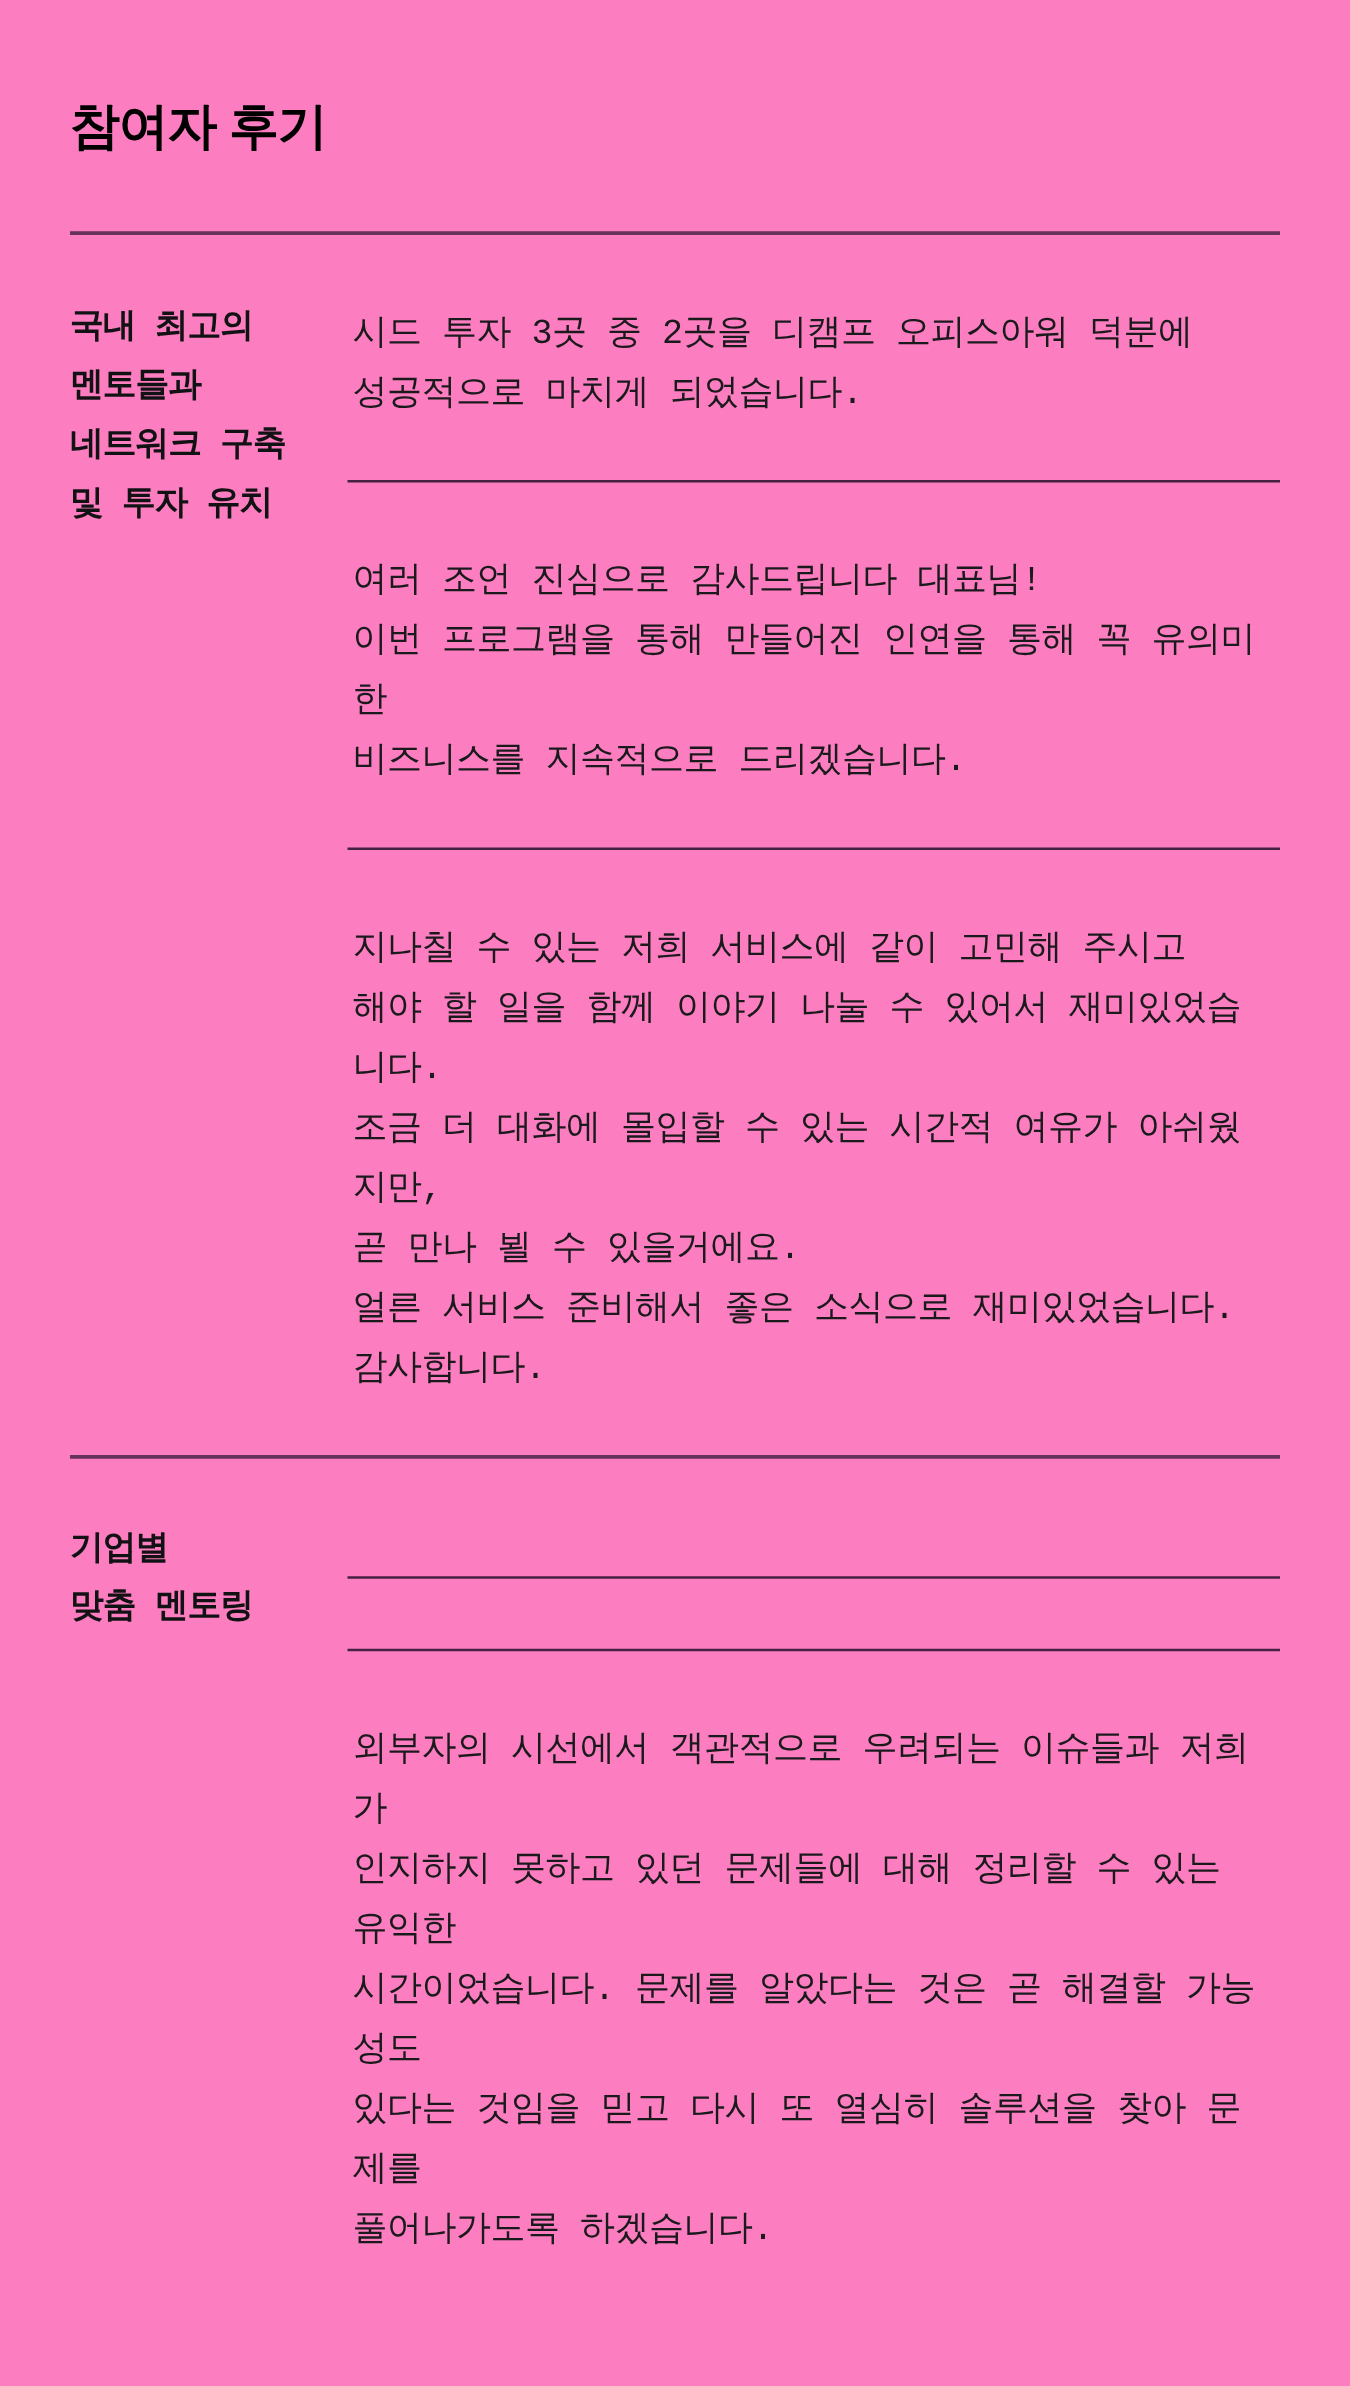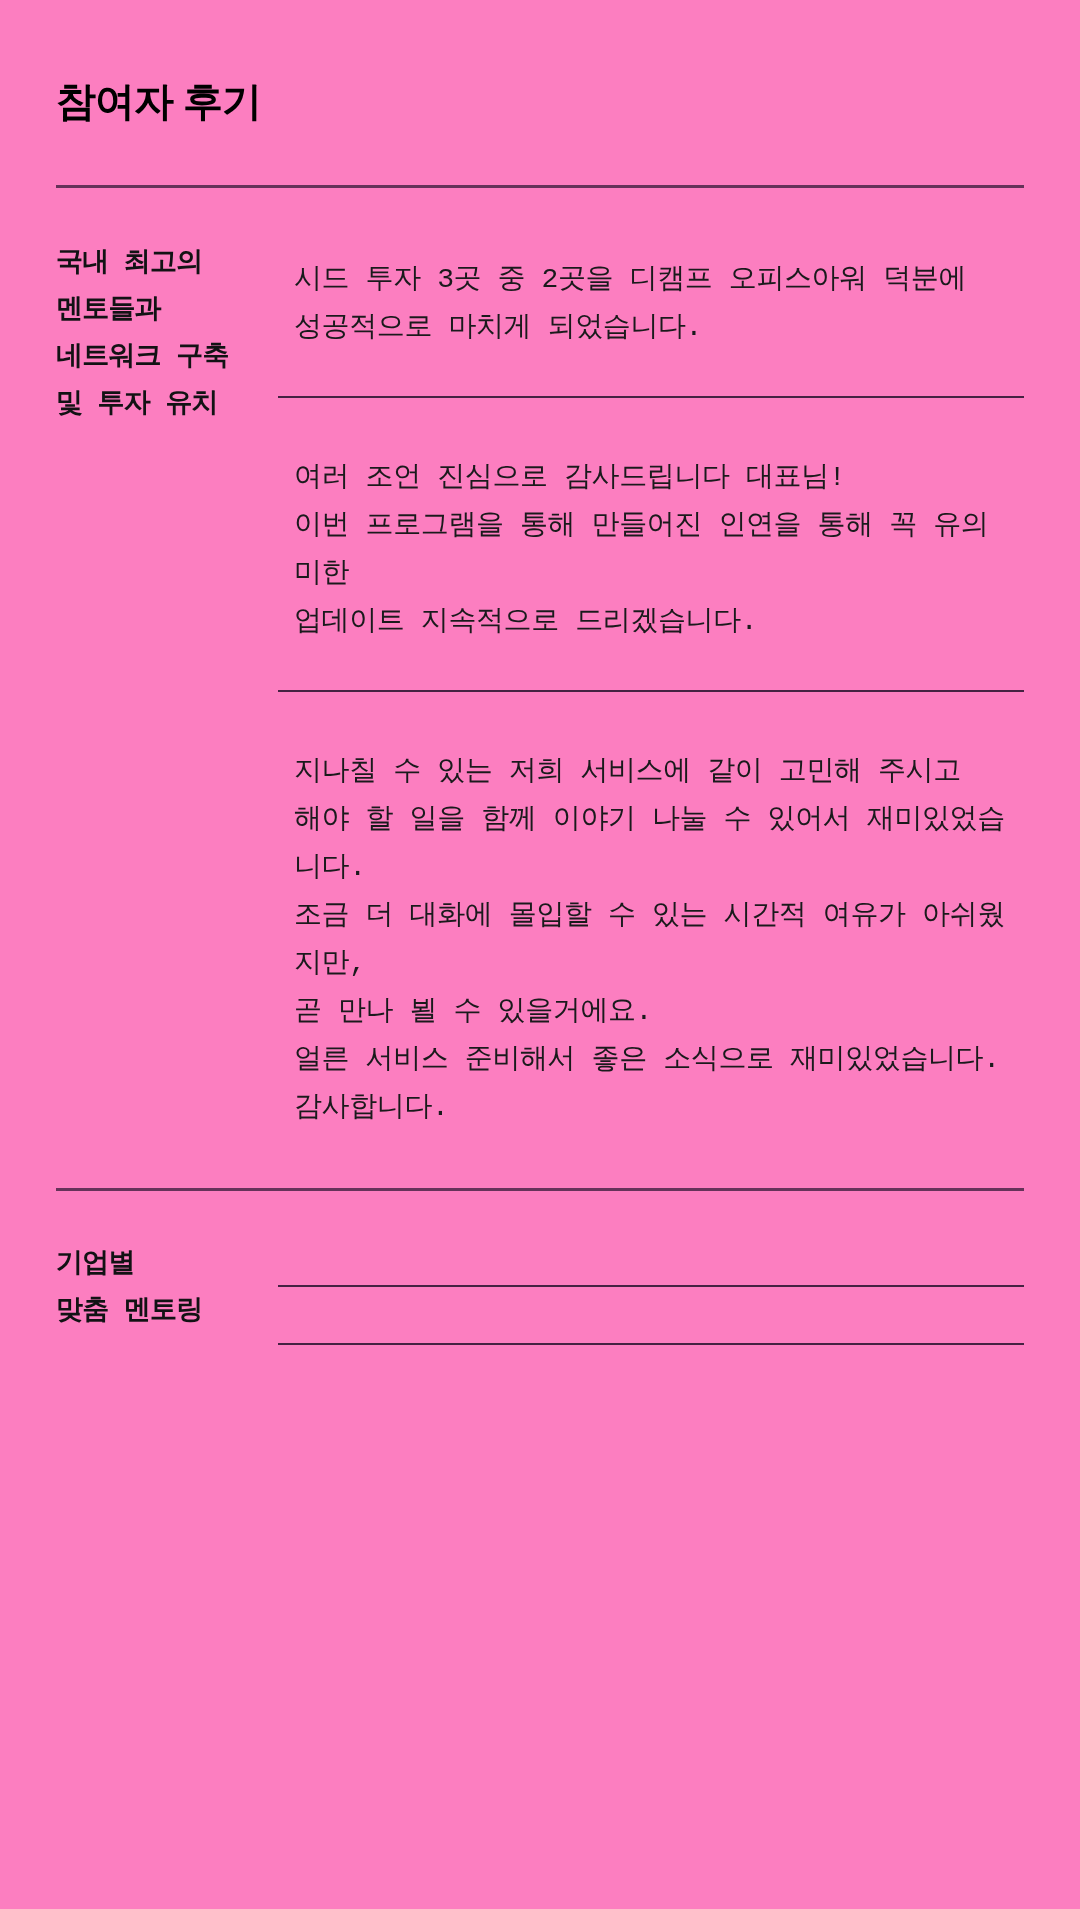--- a/index.html
+++ b/index.html
@@ -53,21 +53,21 @@
     font-weight: 700;
     letter-spacing: -0.8px;
     white-space: pre-line;
     color: #121214;
   }
   .section-right {
     flex: 1;
     min-width: 0;
   }
   .review-text {
-    margin: 16px;
+    margin: 4px;
     font-size: 28px;
     line-height: 48px;
     font-weight: 400;
     letter-spacing: -0.4px;
     white-space: pre-line;
   }
   .divider-inner {
     margin: 44px 0 56px;
     border-top: 2px solid var(--divider);
     opacity: 0.88;
@@ -88,37 +88,42 @@
 멘토들과
 네트워크 구축
 및 투자 유치</div>
     </div>
     <div class="section-right">
       <p class="review-text">시드 투자 3곳 중 2곳을 디캠프 오피스아워 덕분에
 성공적으로 마치게 되었습니다.</p>
       <div class="divider-inner"></div>
       <p class="review-text">여러 조언 진심으로 감사드립니다 대표님!
 이번 프로그램을 통해 만들어진 인연을 통해 꼭 유의미한
-업데이트 지속적으로 드리겠습니다.</p>
+비즈니스를 지속적으로 드리겠습니다.</p>
       <div class="divider-inner"></div>
       <p class="review-text">지나칠 수 있는 저희 서비스에 같이 고민해 주시고
 해야 할 일을 함께 이야기 나눌 수 있어서 재미있었습니다.
 조금 더 대화에 몰입할 수 있는 시간적 여유가 아쉬웠지만,
 곧 만나 뵐 수 있을거에요.
 얼른 서비스 준비해서 좋은 소식으로 재미있었습니다.
 감사합니다.</p>
     </div>
   </div>
 
   <div class="divider-full no-gap"></div>
 
   <div class="section second">
     <div class="section-left">
       <div class="section-heading">기업별
 맞춤 멘토링</div>
     </div>
     <div class="section-right">
       <div class="divider-inner"></div>
       <div class="divider-inner"></div>
+      <p class="review-text">외부자의 시선에서 객관적으로 우려되는 이슈들과 저희가
+인지하지 못하고 있던 문제들에 대해 정리할 수 있는 유익한
+시간이었습니다. 문제를 알았다는 것은 곧 해결할 가능성도
+있다는 것임을 믿고 다시 또 열심히 솔루션을 찾아 문제를
+풀어나가도록 하겠습니다.</p>
     </div>
   </div>
 
 </div>
 
 </body></html>

